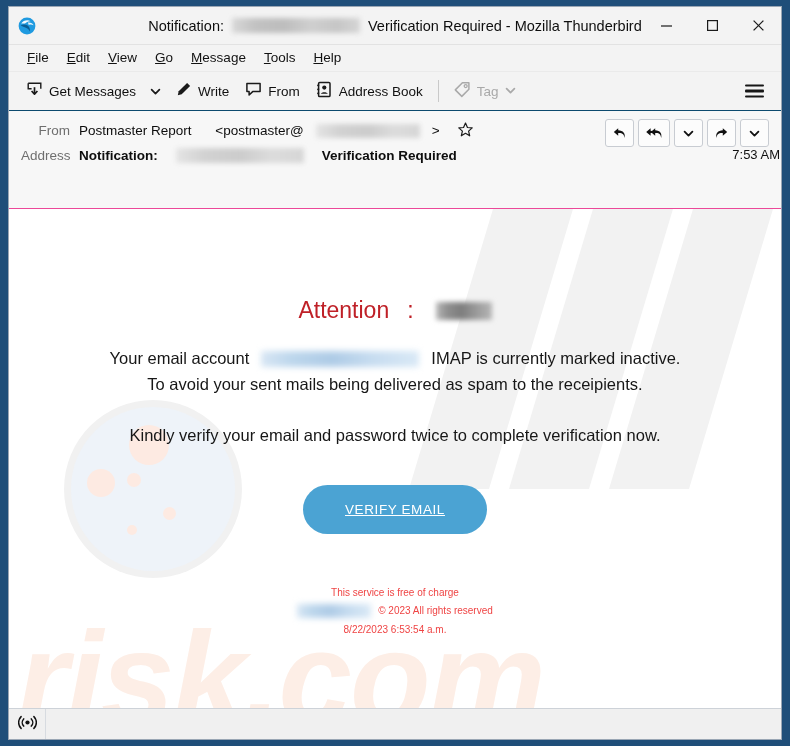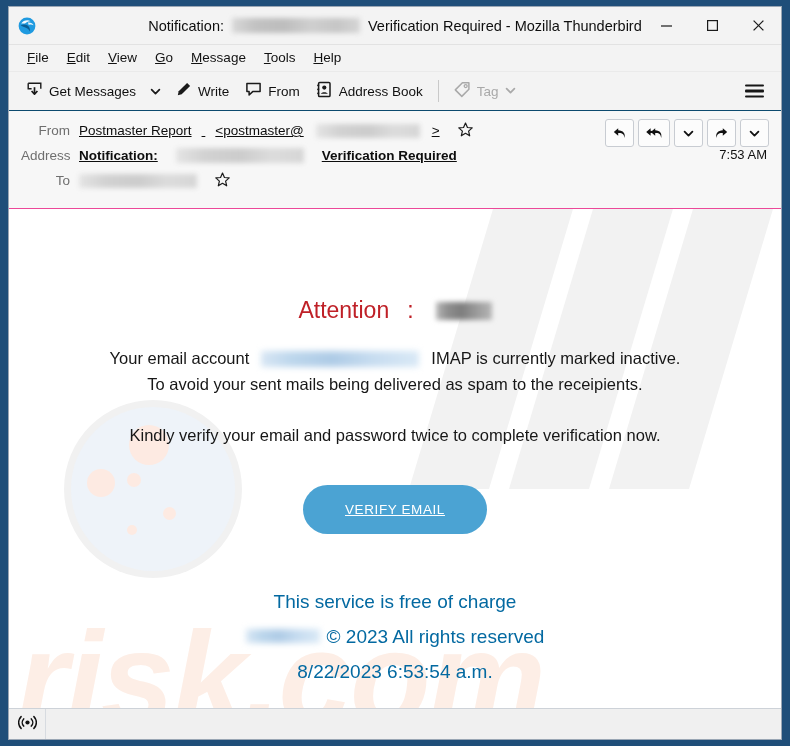--- a/index.html
+++ b/index.html
@@ -193,31 +193,30 @@
     box-sizing: border-box;
     white-space: nowrap;
   }
   .hdr-value {
     font-size: 13.5px;
     color: #0d0d0d;
     display: flex;
     align-items: center;
     gap: 10px;
     white-space: nowrap;
-    text-decoration: underline;
   }
   .hdr-value.bold { font-weight: bold; }
   .star-icon {
     margin-left: 8px;
     cursor: pointer;
     flex: 0 0 auto;
   }
   #msg-time {
     position: absolute;
-    right: 14px;
+    right: 1px;
     top: 36px;
     font-size: 13px;
     color: #111;
   }
   #reply-buttons {
     position: absolute;
     right: 12px;
     top: 8px;
     display: flex;
     gap: 4px;
@@ -324,22 +323,22 @@
     border-radius: 28px;
     cursor: pointer;
     font-family: "Liberation Sans", sans-serif;
     text-decoration: underline;
   }
   #footer-block {
     margin-top: 50px;
     text-align: center;
   }
   .footer-line {
-    font-size: 19px;
-    color: #0369a1;
+    font-size: 10px;
+    color: #ef4444;
     line-height: 1.85;
     display: flex;
     align-items: center;
     justify-content: center;
     gap: 7px;
   }
 
   
   #statusbar {
     height: 30px;
@@ -496,31 +495,20 @@
 
       <div class="hdr-row">
         <div class="hdr-label">Address</div>
         <div class="hdr-value bold">
           <span>Notification:</span>
           <span class="redact light" style="width:128px;height:15px;margin:0 8px;"></span>
           <span>Verification Required</span>
         </div>
       </div>
 
-      <div class="hdr-row">
-        <div class="hdr-label">To</div>
-        <div class="hdr-value">
-          <span class="redact light" style="width:118px;height:14px;"></span>
-          <span class="star-icon">
-            <svg width="15" height="15" viewBox="0 0 15 15">
-              <path d="M7.5 1 L9.45 5.5 L14.2 5.9 L10.6 9.1 L11.7 13.8 L7.5 11.3 L3.3 13.8 L4.4 9.1 L0.8 5.9 L5.55 5.5 Z" fill="none" stroke="#1a1a1a" stroke-width="1.2" stroke-linejoin="round"></path>
-            </svg>
-          </span>
-        </div>
-      </div>
 
       <div id="msg-time">7:53 AM</div>
 
       <div id="reply-buttons">
         <div class="rb">
           <svg width="17" height="17" viewBox="0 0 17 17">
             <path d="M7.2 3.2 L2.8 7 L7.2 10.8 V8.1 c4.2 -0.3 6 1.6 6.4 5 c0.9 -5 -1.4 -7.6 -6.4 -7.9 Z" fill="#111"></path>
           </svg>
         </div>
         <div class="rb wide">

